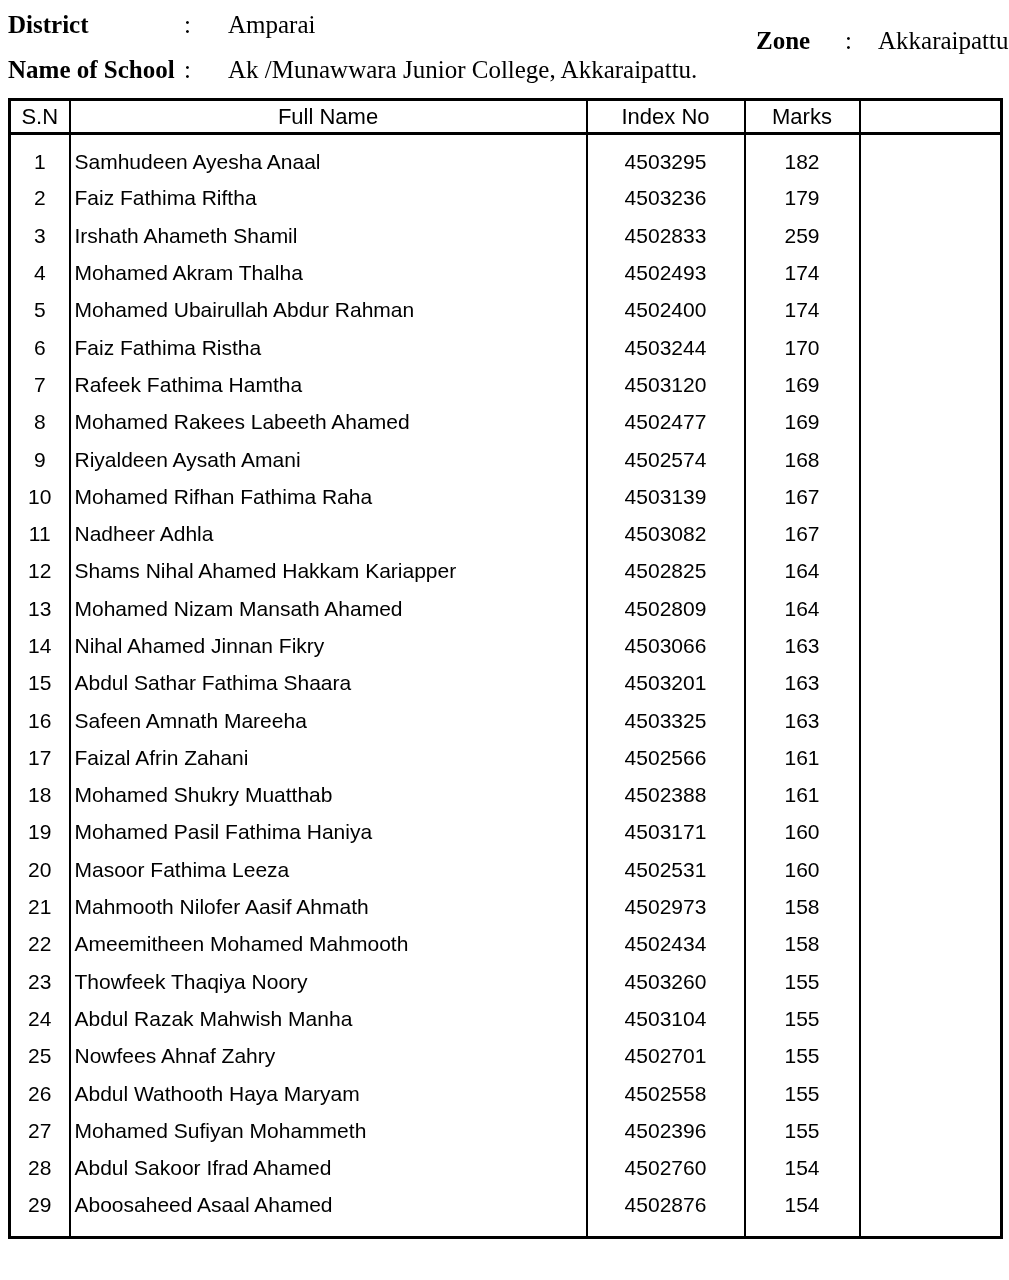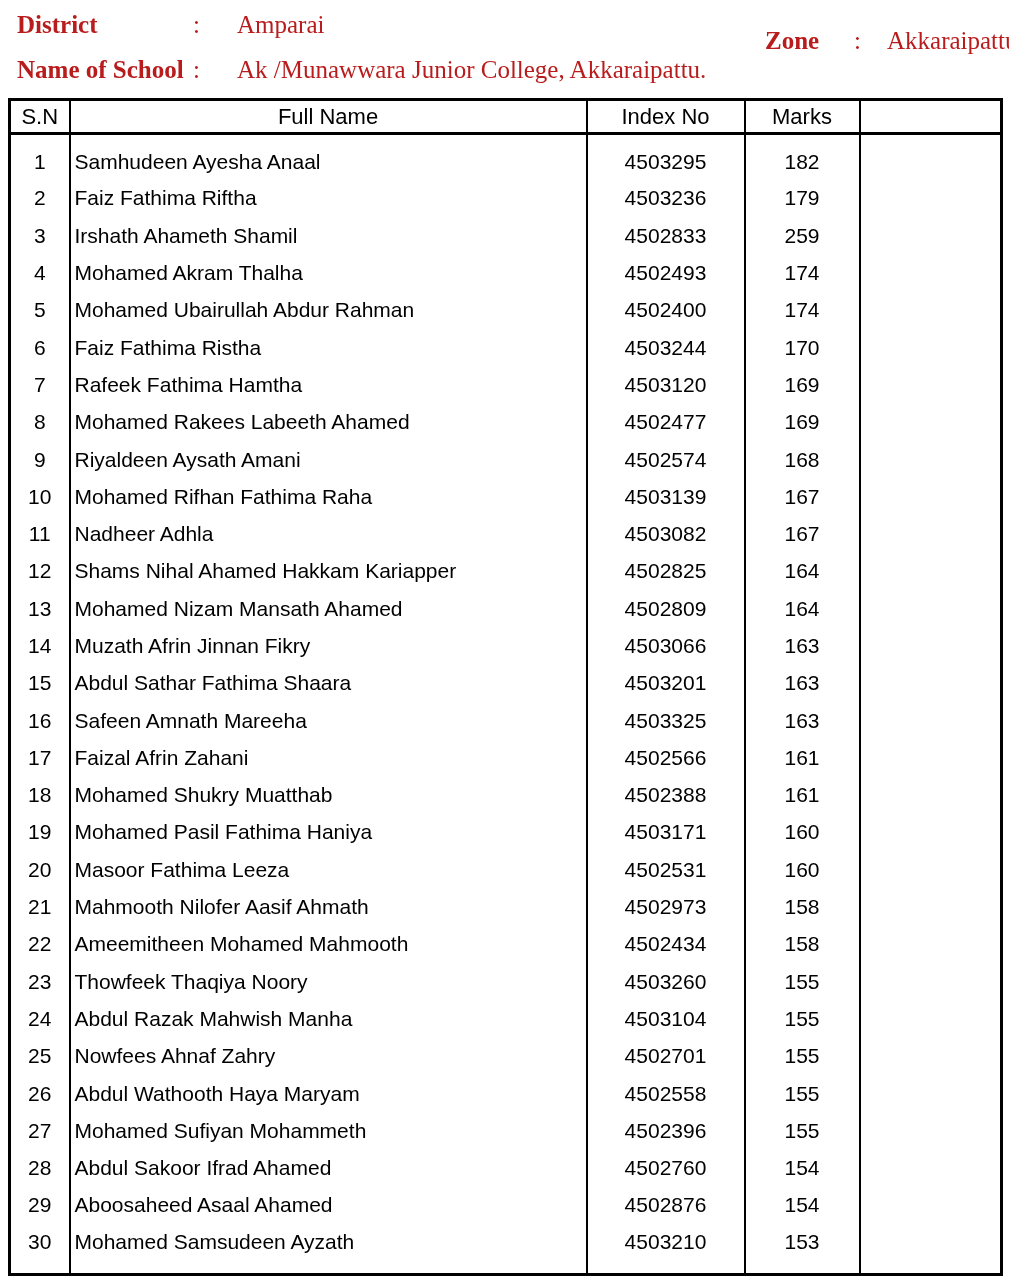--- a/index.html
+++ b/index.html
@@ -16,22 +16,21 @@
     position: absolute;
     inset: 0;
     background: #ffffff;
   }
 
   
   .meta {
     font-family: "Liberation Serif", serif;
     font-size: 25px;
     line-height: 30px;
-    color: #b91c1c;
-    padding-left: 9px;
+    color: #000000;
   }
   .meta-line {
     position: relative;
     white-space: nowrap;
   }
   .meta-line1 { margin: 10px 0 0 8px; }
   .meta-line2 { margin: 15px 0 0 8px; }
   .meta .label {
     display: inline-block;
     width: 176px;
@@ -217,21 +216,21 @@
         </tr>
         <tr>
           <td>13</td>
           <td>Mohamed Nizam Mansath Ahamed</td>
           <td>4502809</td>
           <td>164</td>
           <td></td>
         </tr>
         <tr>
           <td>14</td>
-          <td>Muzath Afrin Jinnan Fikry</td>
+          <td>Nihal Ahamed Jinnan Fikry</td>
           <td>4503066</td>
           <td>163</td>
           <td></td>
         </tr>
         <tr>
           <td>15</td>
           <td>Abdul Sathar Fathima Shaara</td>
           <td>4503201</td>
           <td>163</td>
           <td></td>
@@ -327,23 +326,16 @@
           <td>154</td>
           <td></td>
         </tr>
         <tr>
           <td>29</td>
           <td>Aboosaheed Asaal Ahamed</td>
           <td>4502876</td>
           <td>154</td>
           <td></td>
         </tr>
-        <tr>
-          <td>30</td>
-          <td>Mohamed Samsudeen Ayzath</td>
-          <td>4503210</td>
-          <td>153</td>
-          <td></td>
-        </tr>
       </tbody>
   </table>
 
 </div>
 
 </body></html>

